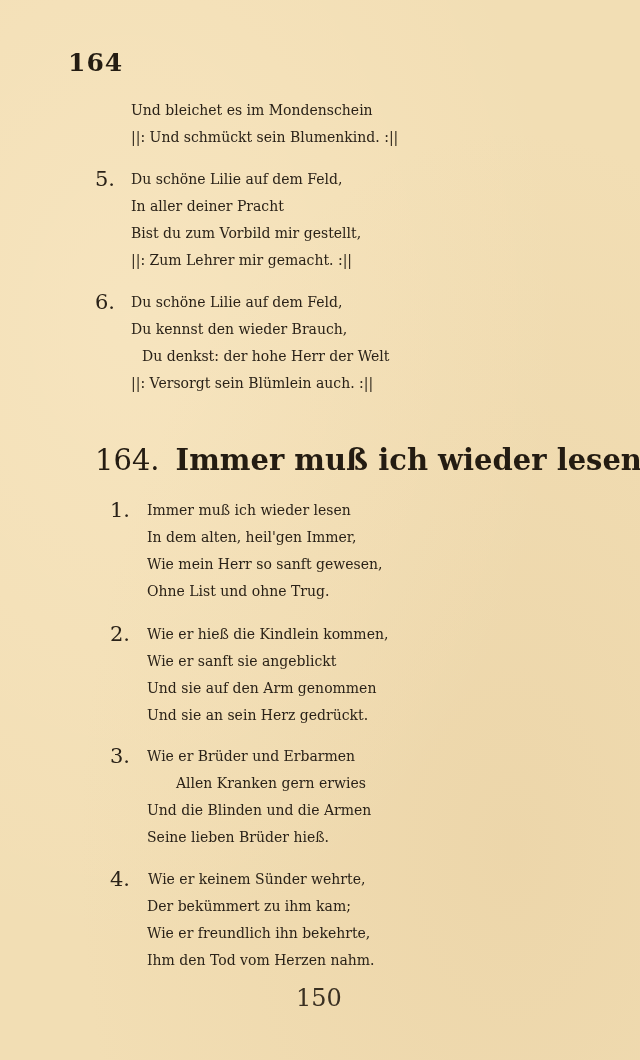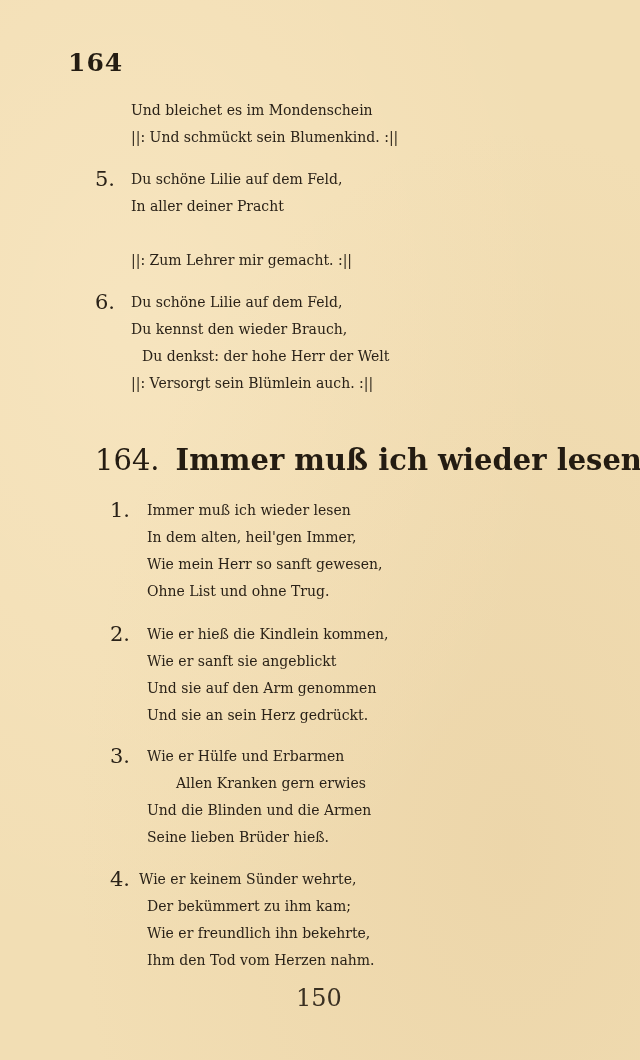--- a/index.html
+++ b/index.html
@@ -79,20 +79,21 @@
 <div class="page">
 
   <div class="running-head">164</div>
 
   <div class="line" style="left:131px; top:97px;">Und bleichet es im Mondenschein</div>
   <div class="line" style="left:131px; top:124px;">||: Und schmückt sein Blumenkind. :||</div>
 
   <div class="verse-num" style="left:95px; top:166px;">5.</div>
   <div class="line" style="left:131px; top:166px;">Du schöne Lilie auf dem Feld,</div>
   <div class="line" style="left:131px; top:193px;">In aller deiner Pracht</div>
+  <div class="line" style="left:131px; top:220px;">Bist du zum Vorbild mir gestellt,</div>
   <div class="line" style="left:131px; top:247px;">||: Zum Lehrer mir gemacht. :||</div>
 
   <div class="verse-num" style="left:95px; top:289px;">6.</div>
   <div class="line" style="left:131px; top:289px;">Du schöne Lilie auf dem Feld,</div>
   <div class="line" style="left:131px; top:316px;">Du kennst den wieder Brauch,</div>
   <div class="line" style="left:142px; top:343px;">Du denkst: der hohe Herr der Welt</div>
   <div class="line" style="left:131px; top:370px;">||: Versorgt sein Blümlein auch. :||</div>
 
   <div class="hymn-title">
     <span class="num">164.</span><span class="t">Immer muß ich wieder lesen</span>
@@ -104,26 +105,26 @@
   <div class="line" style="left:147px; top:578px;">Ohne List und ohne Trug.</div>
   <div class="line" style="left:147px; top:551px;">Wie mein Herr so sanft gewesen,</div>
 
   <div class="verse-num" style="left:110px; top:621px;">2.</div>
   <div class="line" style="left:147px; top:621px;">Wie er hieß die Kindlein kommen,</div>
   <div class="line" style="left:147px; top:648px;">Wie er sanft sie angeblickt</div>
   <div class="line" style="left:147px; top:675px;">Und sie auf den Arm genommen</div>
   <div class="line" style="left:147px; top:702px;">Und sie an sein Herz gedrückt.</div>
 
   <div class="verse-num" style="left:110px; top:743px;">3.</div>
-  <div class="line" style="left:147px; top:743px;">Wie er Hülfe und Erbarmen</div>
+  <div class="line" style="left:147px; top:743px;">Wie er Brüder und Erbarmen</div>
   <div class="line" style="left:160px; top:770px;margin-left:16px;">Allen Kranken gern erwies</div>
   <div class="line" style="left:147px; top:797px;">Und die Blinden und die Armen</div>
   <div class="line" style="left:147px; top:824px;">Seine lieben Brüder hieß.</div>
 
   <div class="verse-num" style="left:110px; top:866px;">4.</div>
-  <div class="line" style="left:139px; top:866px;text-align:center;">Wie er keinem Sünder wehrte,</div>
+  <div class="line" style="left:148px; top:866px;text-align:center;">Wie er keinem Sünder wehrte,</div>
   <div class="line" style="left:147px; top:893px;">Der bekümmert zu ihm kam;</div>
   <div class="line" style="left:147px; top:920px;">Wie er freundlich ihn bekehrte,</div>
   <div class="line" style="left:147px; top:947px;">Ihm den Tod vom Herzen nahm.</div>
 
   <div class="folio">150</div>
 
 </div>
 
 </body></html>

